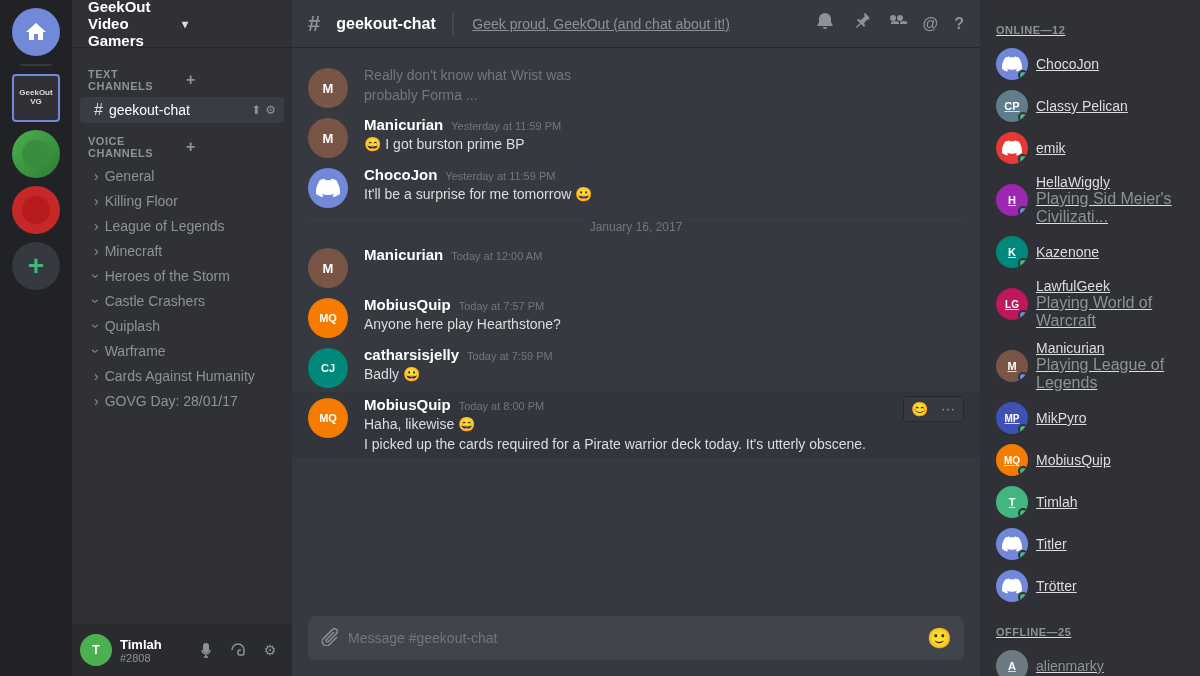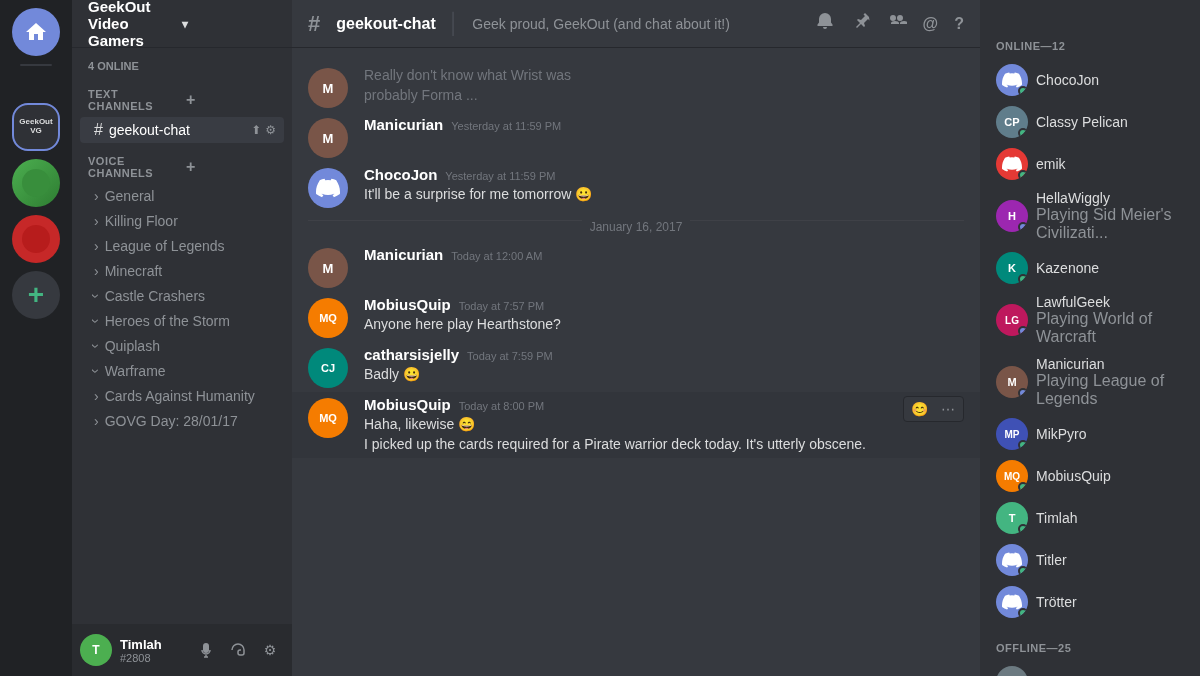--- a/index.html
+++ b/index.html
@@ -41,23 +41,22 @@
     .server-icon.home {
       background: #7289da;
       color: white;
       font-size: 20px;
     }
     .server-icon.geekout {
       background: #2f3136;
       color: #dcddde;
       font-size: 9px;
       text-align: center;
-      border-radius: 16px;
+      border-radius: 4px;
       border: 2px solid #7289da;
-      margin-top: 29px;
     }
     .server-icon.green-circle {
       background: #4caf50;
       overflow: hidden;
     }
     .server-icon.red-circle {
       background: #e53935;
       overflow: hidden;
     }
     .server-divider {
@@ -213,21 +212,21 @@
       display: flex;
       align-items: center;
       padding: 0 16px;
       border-bottom: 1px solid #26282d;
       flex-shrink: 0;
       gap: 12px;
     }
     .channel-header .hash { color: #8e9297; font-size: 22px; font-weight: 700; margin-right: 4px; }
     .channel-header .channel-title { font-size: 16px; font-weight: 700; color: #fff; }
     .channel-header .separator { color: #4a4d55; font-size: 20px; }
-    .channel-header .channel-desc { color: #8e9297; font-size: 14px; }
+    .channel-header .channel-desc { color: #8e9297; font-size: 14px; text-decoration: underline; }
     .header-actions { margin-left: auto; display: flex; gap: 16px; align-items: center; }
     .header-actions .haction { color: #8e9297; cursor: pointer; font-size: 18px; }
 
     
     .messages-area {
       flex: 1;
       overflow-y: auto;
       padding: 16px 0;
     }
     .messages-area::-webkit-scrollbar { width: 8px; }
@@ -307,22 +306,23 @@
       font-size: 14px;
     }
     .message-input-wrapper input::placeholder { color: #72767d; }
     .message-emoji { color: #8e9297; font-size: 20px; cursor: pointer; }
 
     
     .members-sidebar {
       width: 220px;
       background: #2f3136;
       overflow-y: auto;
-      padding: 32px 8px;
-      flex-shrink: 0;
+      padding: 16px 8px;
+      flex-shrink: 0;
+      text-decoration: underline;
     }
     .members-sidebar::-webkit-scrollbar { width: 4px; }
     .members-sidebar::-webkit-scrollbar-thumb { background: #202225; border-radius: 2px; }
 
     .members-section-header {
       color: #8e9297;
       font-size: 11px;
       font-weight: 700;
       text-transform: uppercase;
       letter-spacing: 0.5px;
@@ -398,21 +398,20 @@
   <div class="server-icon add-server" style="font-size:28px;color:#43b581;">+</div>
 </div>
 
 <div class="channel-sidebar">
   <div class="server-name-bar">
     <span>GeekOut Video Gamers</span>
     <span class="chevron">▾</span>
   </div>
 
   <div class="channel-list">
-    <div class="online-count">4 ONLINE</div>
 
     <div class="channel-section-header">
       <span>TEXT CHANNELS</span>
       <span class="add-btn">+</span>
     </div>
 
     <div class="channel-item active">
       <span class="channel-prefix">#</span>
       <span class="channel-name">geekout-chat</span>
       <span class="channel-actions">
@@ -437,25 +436,25 @@
     <div class="voice-channel-item">
       <span class="vc-prefix">›</span>
       <span>League of Legends</span>
     </div>
     <div class="voice-channel-item">
       <span class="vc-prefix">›</span>
       <span>Minecraft</span>
     </div>
     <div class="voice-channel-item">
       <span class="vc-prefix" style="display:inline-block;transform:rotate(90deg);">›</span>
+      <span>Heroes of the Storm</span>
+    </div>
+    <div class="voice-channel-item">
+      <span class="vc-prefix" style="display:inline-block;transform:rotate(90deg);">›</span>
       <span>Castle Crashers</span>
-    </div>
-    <div class="voice-channel-item">
-      <span class="vc-prefix" style="display:inline-block;transform:rotate(90deg);">›</span>
-      <span>Heroes of the Storm</span>
     </div>
     <div class="voice-channel-item">
       <span class="vc-prefix" style="display:inline-block;transform:rotate(90deg);">›</span>
       <span>Quiplash</span>
     </div>
     <div class="voice-channel-item">
       <span class="vc-prefix" style="display:inline-block;transform:rotate(90deg);">›</span>
       <span>Warframe</span>
     </div>
     <div class="voice-channel-item">
@@ -528,20 +527,21 @@
       </div>
     </div>
 
     <div class="message-group">
       <div class="msg-avatar" style="background:#795548;width:40px;height:40px;border-radius:50%;display:flex;align-items:center;justify-content:center;color:white;font-weight:bold;font-size:13px;flex-shrink:0;margin-top:2px;">M</div>
       <div class="msg-content">
         <div class="msg-header">
           <span class="msg-author">Manicurian</span>
           <span class="msg-time">Yesterday at 11:59 PM</span>
         </div>
+        <div class="msg-text">😄 I got burston prime BP</div>
       </div>
     </div>
 
     <div class="message-group">
       <div class="msg-avatar" style="background:#7289da;width:40px;height:40px;border-radius:50%;display:flex;align-items:center;justify-content:center;color:white;font-weight:bold;font-size:13px;flex-shrink:0;margin-top:2px;">
         <svg width="24" height="24" viewBox="0 0 24 24" fill="white">
             <path d="M20.317 4.37a19.791 19.791 0 0 0-4.885-1.515.074.074 0 0 0-.079.037c-.21.375-.444.864-.608 1.25a18.27 18.27 0 0 0-5.487 0 12.64 12.64 0 0 0-.617-1.25.077.077 0 0 0-.079-.037A19.736 19.736 0 0 0 3.677 4.37a.07.07 0 0 0-.032.027C.533 9.046-.32 13.58.099 18.057a.082.082 0 0 0 .031.057 19.9 19.9 0 0 0 5.993 3.03.078.078 0 0 0 .084-.028 14.09 14.09 0 0 0 1.226-1.994.076.076 0 0 0-.041-.106 13.107 13.107 0 0 1-1.872-.892.077.077 0 0 1-.008-.128 10.2 10.2 0 0 0 .372-.292.074.074 0 0 1 .077-.01c3.928 1.793 8.18 1.793 12.062 0a.074.074 0 0 1 .078.01c.12.098.246.198.373.292a.077.077 0 0 1-.006.127 12.299 12.299 0 0 1-1.873.892.077.077 0 0 0-.041.107c.36.698.772 1.362 1.225 1.993a.076.076 0 0 0 .084.028 19.839 19.839 0 0 0 6.002-3.03.077.077 0 0 0 .032-.054c.5-5.177-.838-9.674-3.549-13.66a.061.061 0 0 0-.031-.03z"></path>
           </svg>
       </div>
       <div class="msg-content">
@@ -601,20 +601,31 @@
         <div class="msg-text">Haha, likewise 😄<br>I picked up the cards required for a Pirate warrior deck today. It's utterly obscene.</div>
       </div>
       <div class="msg-actions" style="display:flex;position:absolute;right:16px;top:4px;background:#36393f;border:1px solid #26282d;border-radius:4px;padding:2px 4px;gap:4px;align-items:center;">
         <span class="action-icon" style="color:#8e9297;cursor:pointer;font-size:14px;padding:2px 4px;">😊</span>
         <span class="action-icon" style="color:#8e9297;cursor:pointer;font-size:14px;padding:2px 4px;">⋯</span>
       </div>
     </div>
 
   </div>
 
+  <div class="message-input-bar">
+    <div class="message-input-wrapper">
+      <span class="message-input-icon">
+        <svg width="20" height="20" viewBox="0 0 20 20" fill="#8e9297">
+            <path d="M16.5 11.5l-7 7a4.243 4.243 0 0 1-6-6l9-9a2.828 2.828 0 0 1 4 4l-8 8a1.414 1.414 0 0 1-2-2l7-7" stroke="#8e9297" fill="none" stroke-width="1.5" stroke-linecap="round"></path>
+          </svg>
+      </span>
+      <input type="text" placeholder="Message #geekout-chat" style="">
+      <span class="message-emoji">🙂</span>
+    </div>
+  </div>
 </div>
 
 <div class="members-sidebar">
   <div class="members-section-header">ONLINE—12</div>
 
   <div class="member-item">
     <div class="member-avatar av-blue" style="background:#7289da;">
       <svg width="20" height="20" viewBox="0 0 24 24" fill="white">
           <path d="M20.317 4.37a19.791 19.791 0 0 0-4.885-1.515.074.074 0 0 0-.079.037c-.21.375-.444.864-.608 1.25a18.27 18.27 0 0 0-5.487 0 12.64 12.64 0 0 0-.617-1.25.077.077 0 0 0-.079-.037A19.736 19.736 0 0 0 3.677 4.37a.07.07 0 0 0-.032.027C.533 9.046-.32 13.58.099 18.057a.082.082 0 0 0 .031.057 19.9 19.9 0 0 0 5.993 3.03.078.078 0 0 0 .084-.028c.462-.63.874-1.295 1.226-1.994a.076.076 0 0 0-.041-.106 13.107 13.107 0 0 1-1.872-.892.077.077 0 0 1-.008-.128 10.2 10.2 0 0 0 .372-.292.074.074 0 0 1 .077-.01c3.928 1.793 8.18 1.793 12.062 0a.074.074 0 0 1 .078.01c.12.098.246.198.373.292a.077.077 0 0 1-.006.127 12.299 12.299 0 0 1-1.873.892.077.077 0 0 0-.041.107c.36.698.772 1.362 1.225 1.993a.076.076 0 0 0 .084.028 19.839 19.839 0 0 0 6.002-3.03.077.077 0 0 0 .032-.054c.5-5.177-.838-9.674-3.549-13.66a.061.061 0 0 0-.031-.03z"></path>
         </svg>

